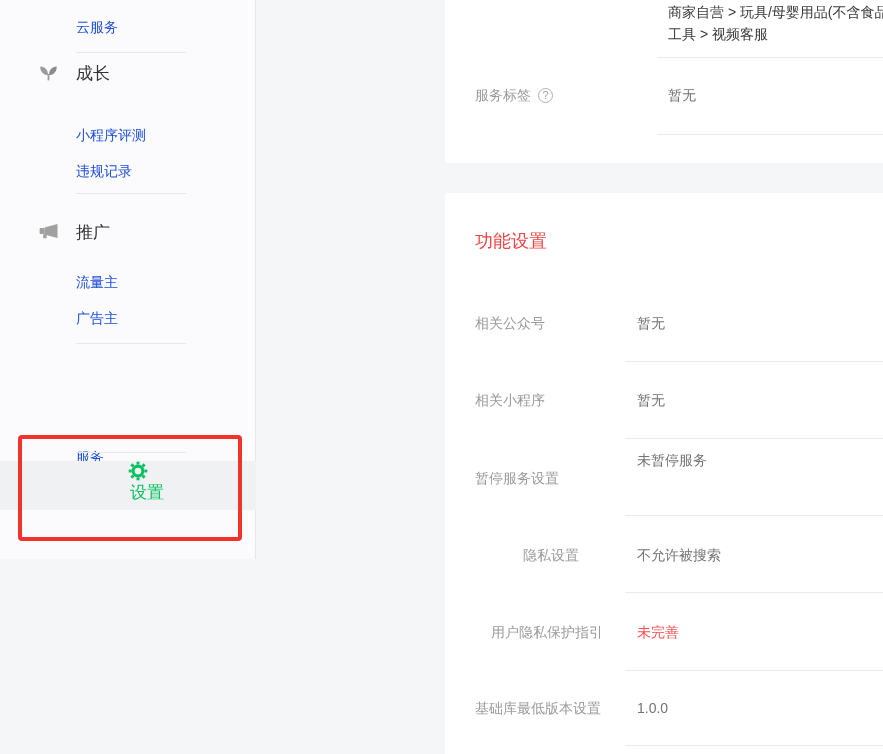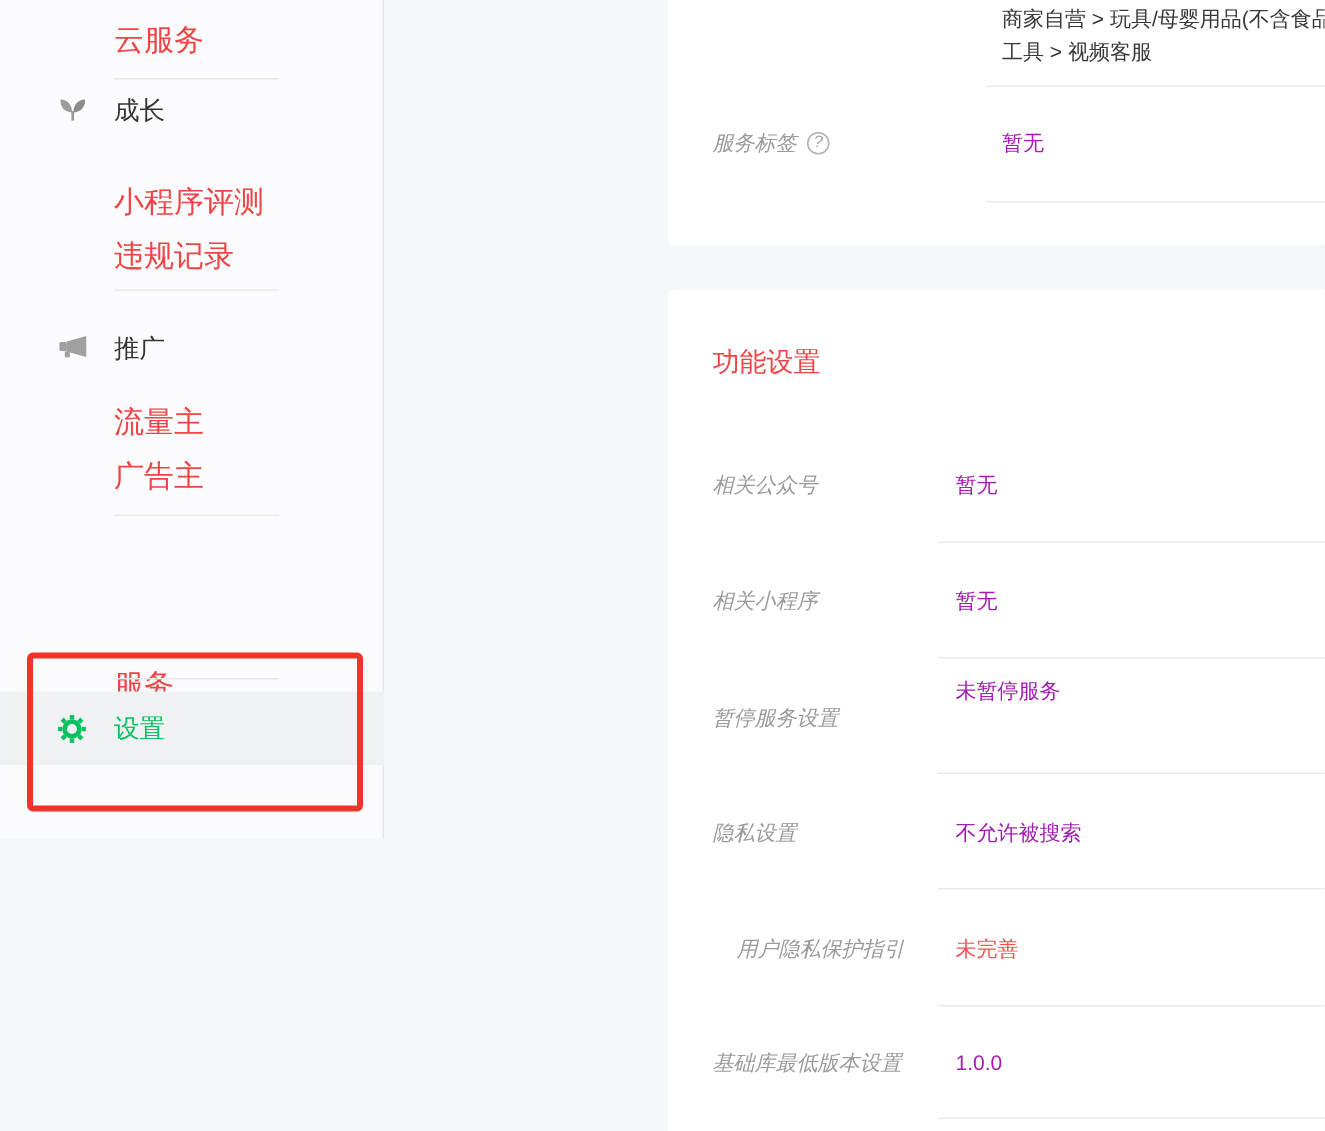--- a/index.html
+++ b/index.html
@@ -9,48 +9,48 @@
     font-family:"Liberation Sans","DejaVu Sans",sans-serif;
     -webkit-font-smoothing:antialiased;
   }
   
   .sidebar{
     position:absolute;left:0;top:0;width:256px;height:559px;
     background:#fbfbfd;border-right:1px solid #e7e7ea;box-sizing:border-box;
   }
   .side-sub{
     position:absolute;left:76px;height:20px;line-height:20px;
-    font-size:20px;color:#ef4444;cursor:pointer;white-space:nowrap;
+    font-size:14px;color:#1d4ed8;cursor:pointer;white-space:nowrap;
   }
   .side-section{
     position:absolute;left:38px;height:26px;display:flex;align-items:center;
     font-size:17px;color:#333;cursor:pointer;white-space:nowrap;
   }
   .side-section .sicon{width:21px;height:21px;margin-right:17px;flex:0 0 auto;display:block;}
   .side-divider{position:absolute;left:76px;width:110px;height:1px;background:#e8e8e8;}
   .active-row{
     position:absolute;left:0;top:461px;width:256px;height:49px;
     background:#f0f1f3;display:flex;align-items:center;padding-left:38px;
-    box-sizing:border-box;cursor:pointer;
+    box-sizing:border-box;cursor:pointer;flex-direction:column;
   }
   .active-row .sicon{width:20px;height:20px;margin-right:18px;color:var(--accent-green);}
   .active-label{font-size:17px;color:var(--accent-green);}
   
   .annotation-box{
     position:absolute;left:18px;top:435px;width:224px;height:106px;
     border:4px solid var(--annotation-red);border-radius:4px;
     box-sizing:border-box;pointer-events:none;z-index:5;
   }
   
   .card{position:absolute;background:#fff;border-radius:4px;}
   #card-service{left:445px;top:-45px;width:520px;height:208px;}
   #card-function{left:445px;top:193px;width:520px;height:600px;}
   .card-divider{position:absolute;right:0;height:1px;background:#e9e9e9;}
-  .row-label{position:absolute;left:30px;font-size:14px;color:#9a9a9a;white-space:nowrap;height:20px;line-height:20px;display:flex;align-items:center;font-style:italic;}
-  .row-value{position:absolute;font-size:14px;color:#a21caf;white-space:nowrap;height:20px;line-height:20px;}
+  .row-label{position:absolute;left:30px;font-size:14px;color:#9a9a9a;white-space:nowrap;height:20px;line-height:20px;display:flex;align-items:center;}
+  .row-value{position:absolute;font-size:14px;color:#737373;white-space:nowrap;height:20px;line-height:20px;}
   #card-service .row-value{left:223px;}
   #card-function .row-value{left:192px;}
   .value-multiline{position:absolute;left:223px;font-size:14px;color:#383838;line-height:22px;white-space:nowrap;}
   .card-title{position:absolute;left:30px;font-size:18px;color:#ef4444;white-space:nowrap;}
   .danger{color:var(--danger-red);}
   .help-icon{
     display:inline-flex;align-items:center;justify-content:center;
     width:15px;height:15px;margin-left:7px;border:1px solid #b0b0b0;border-radius:50%;
     font-size:11px;color:#a6a6a6;box-sizing:border-box;cursor:pointer;line-height:1;
   }
@@ -159,21 +159,21 @@
   <div class="card-divider" style="top:168px;left:180px;"></div>
 
   <div class="row-label" style="top:197px;">相关小程序</div>
   <div class="row-value" style="top:197px;">暂无</div>
   <div class="card-divider" style="top:245px;left:180px;"></div>
 
   <div class="row-label" style="top:275px;">暂停服务设置</div>
   <div class="row-value" style="top:257px;">未暂停服务</div>
   <div class="card-divider" style="top:322px;left:180px;"></div>
 
-  <div class="row-label" style="top:352px;">隐私设置</div>
+  <div class="row-label" style="top:352px;margin-left:48px;">隐私设置</div>
   <div class="row-value" style="top:352px;">不允许被搜索</div>
   <div class="card-divider" style="top:399px;left:180px;"></div>
 
   <div class="row-label" style="top:429px;margin-left:16px;">用户隐私保护指引</div>
   <div class="row-value danger" style="top:429px;">未完善</div>
   <div class="card-divider" style="top:477px;left:180px;"></div>
 
   <div class="row-label" style="top:505px;">基础库最低版本设置</div>
   <div class="row-value" style="top:505px;">1.0.0</div>
   <div class="card-divider" style="top:552px;left:180px;"></div>

